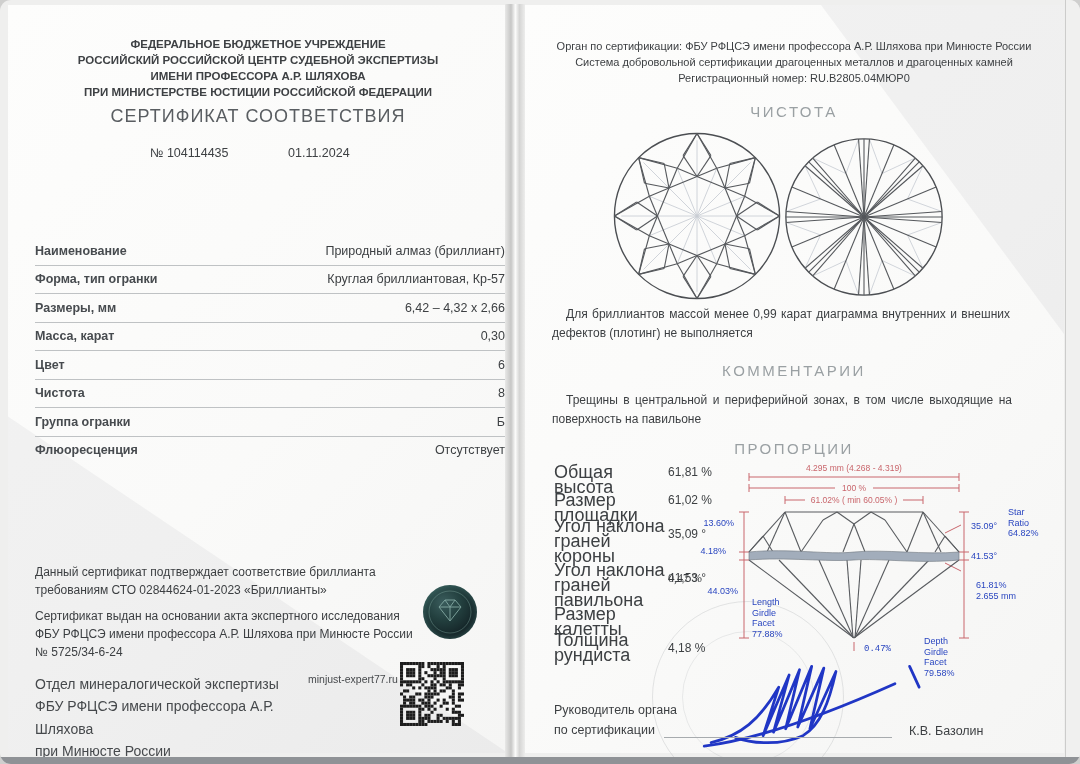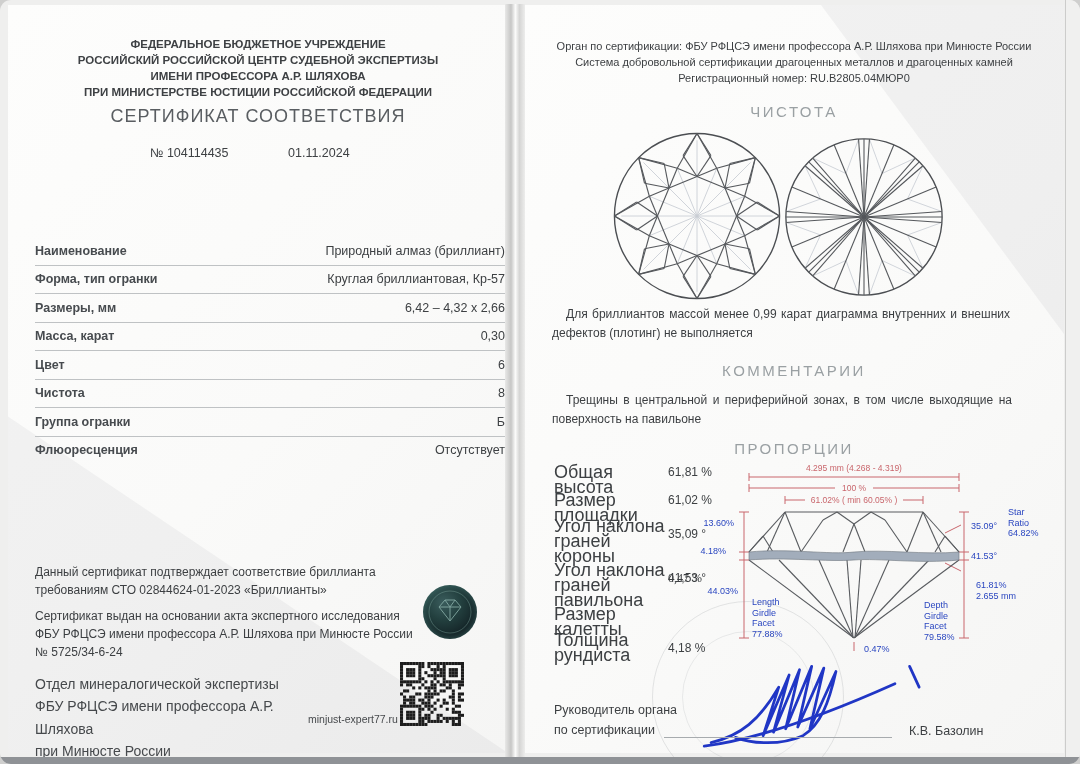--- a/index.html
+++ b/index.html
@@ -21,21 +21,21 @@
   .cert-title{width:100%;top:101px;font-size:18px;letter-spacing:1px;color:#595d61;}
   .numrow{font-size:12.5px;color:#3e4144;}
   .attr-table{left:27px;top:232px;width:470px;}
   .attr-row{display:flex;justify-content:space-between;align-items:center;height:27.5px;
             border-bottom:1px solid #bfc2c4;font-size:12.5px;}
   .attr-row:last-child{border-bottom:none;}
   .attr-label{font-weight:bold;color:#474b4f;}
   .attr-value{color:#3d4043;}
   .statement{left:27px;width:392px;font-size:12px;line-height:1.5;color:#3c3f42;}
   .footer-block{left:27px;top:668px;width:262px;font-size:14px;line-height:1.6;color:#46494c;}
-  .website{left:300px;top:668px;font-size:10.5px;color:#46494c;margin-top:40px;}
+  .website{left:300px;top:668px;font-size:10.5px;color:#46494c;}
   .rp-header{width:100%;top:33px;font-size:11px;line-height:16px;color:#3c3f42;padding:0 20px;box-sizing:border-box;}
   .gray-heading{width:100%;font-size:15px;letter-spacing:2.5px;color:#9aa0a3;text-align:center;}
   .para{font-size:12px;line-height:1.55;color:#3c3f42;text-align:justify;text-indent:14px;}
   .prop-label{left:30px;width:112px;font-size:18px;line-height:15px;color:#3d4043;}
   .prop-value{left:144px;font-size:12px;color:#3d4043;white-space:nowrap;}
   .blue-lbl{font-size:9px;line-height:10.5px;color:#2a46c0;white-space:nowrap;}
   .blue-right{text-align:right;}
   .sig-role{left:30px;font-size:12.5px;color:#3c3f42;}
   .sig-line{left:140px;top:731px;width:228px;border-bottom:1px solid #a7abae;height:1px;}
   .sig-name{left:385px;top:719px;font-size:12.5px;color:#3c3f42;}
@@ -631,27 +631,27 @@
     <div class="abs blue-lbl" style="left:447px;top:546px;">41.53°</div>
     <div class="abs blue-lbl" style="left:484px;top:502px;">
       <div>Star</div>
       <div>Ratio</div>
       <div>64.82%</div>
     </div>
     <div class="abs blue-lbl" style="left:452px;top:575px;">
       <div>61.81%</div>
       <div>2.655 mm</div>
     </div>
-    <div class="abs blue-lbl" style="left:400px;top:595px;">
+    <div class="abs blue-lbl" style="left:400px;top:631px;">
       <div>Depth</div>
       <div>Girdle</div>
       <div>Facet</div>
       <div>79.58%</div>
     </div>
-    <div class="abs blue-lbl" style="left:340px;top:639px;">0.47%</div>
+    <div class="abs blue-lbl" style="left:340px;top:639px;font-family:Liberation Mono, monospace;">0.47%</div>
 
     <div class="abs wm wm1"></div>
     <div class="abs wm wm2"></div>
 
     <svg class="abs" style="left:175px;top:640px;" width="260" height="112" viewBox="0 0 300 120">
       <g fill="none" stroke="#2036c5" stroke-width="3.2" stroke-linecap="round" stroke-linejoin="round">
         <path d="M14,108 C48,100 70,82 92,44 L74,100 L104,30 L86,96 L116,24 L100,92 L130,20 L114,90 L144,22 L128,92 L158,26 C150,62 140,88 120,100 C95,111 62,110 42,102"></path>
         <path d="M6,112 C70,104 150,74 226,40"></path>
         <path d="M243,20 L254,44"></path>
       </g>

